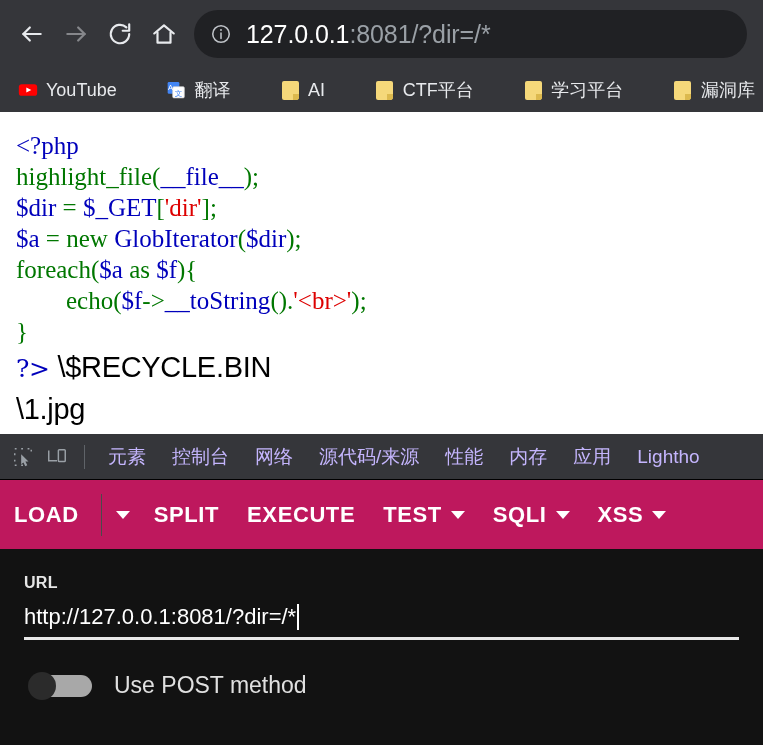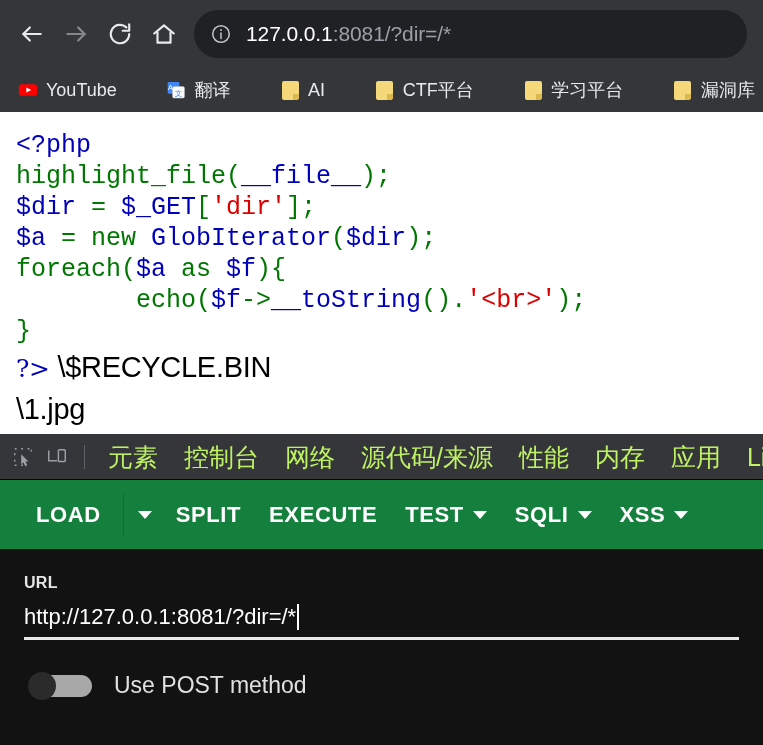--- a/index.html
+++ b/index.html
@@ -57,21 +57,21 @@
   .omnibox-icon {
     width: 26px;
     height: 26px;
     flex: 0 0 auto;
     display: flex;
     align-items: center;
     justify-content: center;
     margin-right: 12px;
   }
   .omnibox-text {
-    font-size: 21px;
+    font-size: 25px;
     color: #9aa0a6;
     white-space: nowrap;
     letter-spacing: -0.1px;
     font-family: "Liberation Sans", sans-serif;
   }
   .omnibox-text .host { color: #ffffff; }
 
   
   .bookmarks-bar {
     height: 44px;
@@ -127,21 +127,21 @@
   
   .page {
     background: #ffffff;
     height: 322px;
     overflow: hidden;
     position: relative;
     padding: 18px 0 0 16px;
     box-sizing: border-box;
   }
   .code {
-    font-family: Liberation Mono, monospace;
+    font-family: Liberation Serif, serif;
     font-size: 25px;
     line-height: 31px;
     white-space: pre;
     color: #000000;
   }
   .code .c-default { color: #0000bb; }
   .code .c-keyword { color: #007700; }
   .code .c-string  { color: #dd0000; }
 
   .dir-output {
@@ -189,35 +189,34 @@
     border-radius: 3px;
   }
   .dt-sep {
     width: 1px;
     height: 24px;
     background: #5f6368;
     margin: 0 10px;
     flex: 0 0 auto;
   }
   .dt-tab {
-    color: #bef264;
-    font-size: 25px;
+    color: #c4b5fd;
+    font-size: 19px;
     padding: 0 13px;
     cursor: pointer;
     flex: 0 0 auto;
     line-height: 44px;
   }
 
   
   .hb-toolbar {
     height: 70px;
-    background: #15803d;
-    display: flex;
-    align-items: center;
-    padding-left: 22px;
+    background: #be185d;
+    display: flex;
+    align-items: center;
     box-sizing: border-box;
     overflow: hidden;
     white-space: nowrap;
     flex: 0 0 auto;
     border-bottom: 1px solid #111111;
   }
   .hb-btn {
     color: #ffffff;
     font-size: 22px;
     font-weight: bold;

